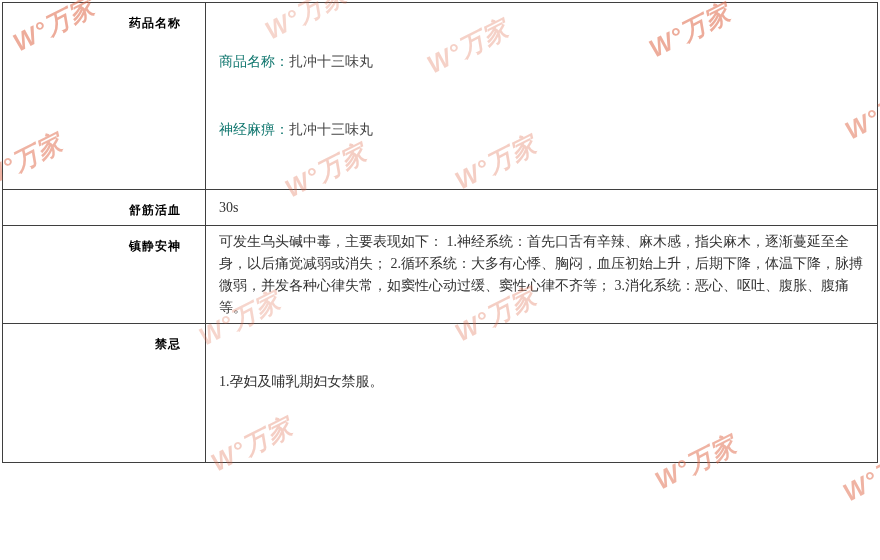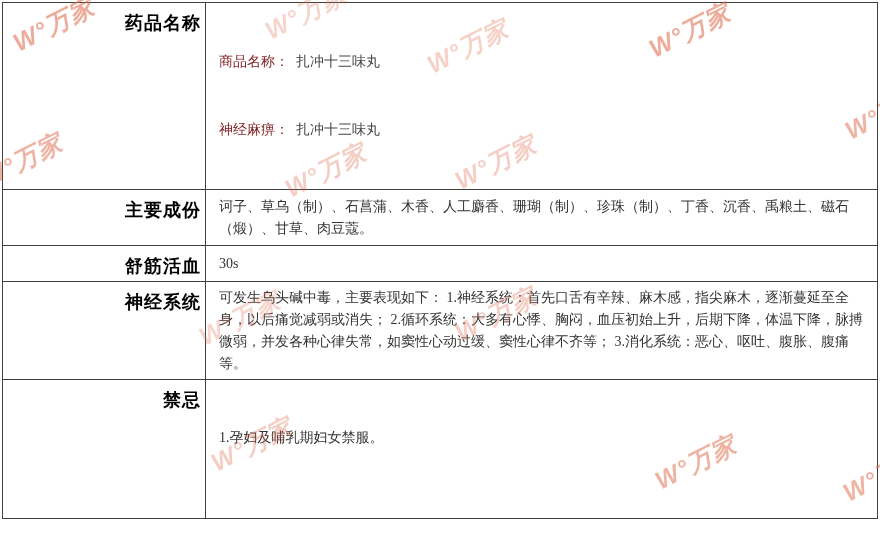--- a/index.html
+++ b/index.html
@@ -16,41 +16,41 @@
   }
   table.drug td{
     border:1px solid #3f3f3f;
     box-sizing:border-box;
     overflow:hidden;
   }
   td.lbl{
     width:203px;
     text-align:right;
     vertical-align:top;
-    padding:10px 4px 4px 78px;
+    padding:10px 24px 4px 78px;
     font-weight:bold;
-    font-size:18px;
+    font-size:12px;
     line-height:21px;
     color:#000000;
     letter-spacing:1px;
     border-radius:29px;
   }
   td.val{
     vertical-align:middle;
     padding:3px 12px 3px 13px;
     font-size:14px;
     line-height:22px;
     color:#333333;
     white-space:pre-wrap;
   }
   tr.r0{height:55px} tr.r1{height:56px} tr.r2{height:29px} tr.r3{height:54px}
   tr.r4{height:29px} tr.r5{height:32px} tr.r6{height:98px} tr.r7{height:52px}
   .nameline{line-height:24px;}
-  .muted{color:#7f1d1d;}
-  .nameline .v{margin-left:7px;color:#444444;}
+  .muted{color:#0f766e;}
+  .nameline .v{color:#444444;}
   .wm-layer{position:absolute;left:0;top:0;width:880px;height:560px;pointer-events:none;z-index:5;}
   .wm{
     position:absolute;
     font-family:"Liberation Sans","DejaVu Sans",sans-serif;
     font-weight:bold;
     font-style:italic;
     font-size:25px;
     letter-spacing:1px;
     color:#e06a4a;
     transform:rotate(-27deg);
@@ -70,35 +70,31 @@
 
     <tbody>
         <tr class="r0">
       <td class="lbl">药品名称</td>
       <td class="val">
         <div class="nameline"><span class="muted">商品名称：</span><span class="v">扎冲十三味丸</span></div>
         <div class="nameline"><span class="muted">神经麻痹：</span><span class="v">扎冲十三味丸</span></div>
       </td>
     </tr>
 
-    <tr class="r1">
-      <td class="lbl">主要成份</td>
-      <td class="val">诃子、草乌（制）、石菖蒲、木香、人工麝香、珊瑚（制）、珍珠（制）、丁香、沉香、禹粮土、磁石（煅）、甘草、肉豆蔻。</td>
-    </tr>
 
 
 
     <tr class="r4">
       <td class="lbl">舒筋活血</td>
       <td class="val">30s</td>
     </tr>
 
 
     <tr class="r6">
-      <td class="lbl">神经系统</td>
+      <td class="lbl">镇静安神</td>
       <td class="val">可发生乌头碱中毒，主要表现如下： 1.神经系统：首先口舌有辛辣、麻木感，指尖麻木，逐渐蔓延至全身，以后痛觉减弱或消失； 2.循环系统：大多有心悸、胸闷，血压初始上升，后期下降，体温下降，脉搏微弱，并发各种心律失常，如窦性心动过缓、窦性心律不齐等； 3.消化系统：恶心、呕吐、腹胀、腹痛等。</td>
     </tr>
 
     <tr class="r7">
       <td class="lbl">禁忌</td>
       <td class="val">
         <div>1.孕妇及哺乳期妇女禁服。</div>
         
       </td>
     </tr>

